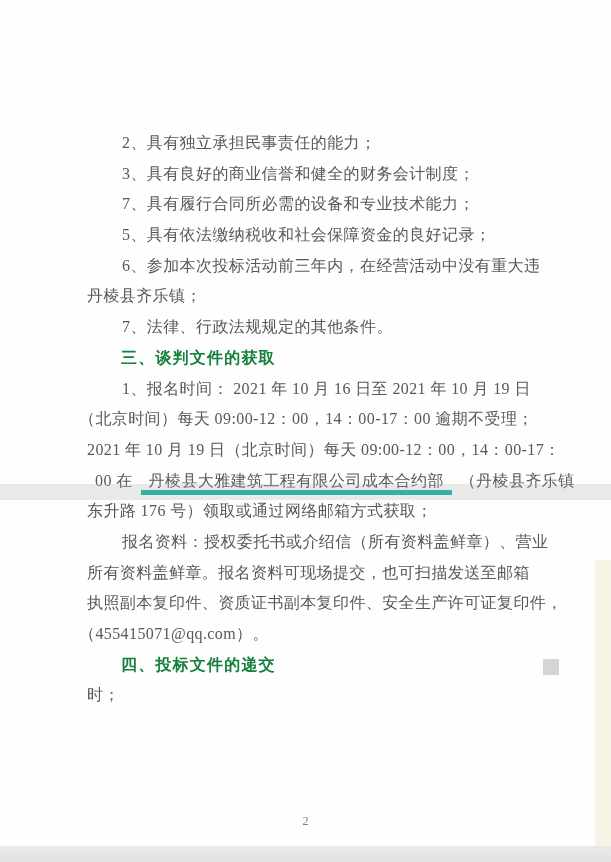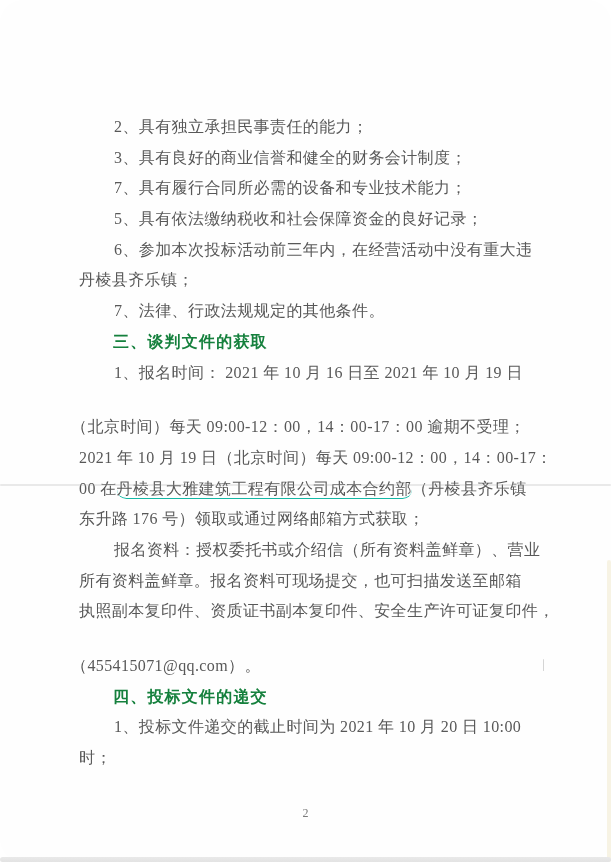--- a/index.html
+++ b/index.html
@@ -1,15 +1,15 @@
 <!DOCTYPE html>
 <html><head>
 <meta charset="utf-8">
 <style>
-  * { margin: 0; padding: 0; box-sizing: border-box; border-radius: 23px; }
+  * { margin: 0; padding: 8px; box-sizing: border-box; }
   html, body {
     width: 611px; height: 862px;
     background: #ffffff;
     font-family: "Liberation Serif", "DejaVu Serif", serif;
     overflow: hidden;
   }
   .page {
     position: absolute;
     left: 0; top: 0;
     width: 611px; height: 862px;
@@ -22,29 +22,29 @@
   .line {
     height: 30.7px;
     line-height: 30.7px;
     padding-left: 79px;
     font-size: 16px;
     letter-spacing: 0.4px;
     color: #585858;
     white-space: nowrap;
   }
   .line.indent  { padding-left: 114px; }
-  .line.bracket { padding-left: 71px; margin-top: 24px; }
+  .line.bracket { padding-left: 71px; }
   .line.heading {
     padding-left: 113px;
     font-weight: bold;
     color: #15803d;
     letter-spacing: 1.2px;
   }
   .u {
-    border-bottom: 1px solid #14b8a6;
+    border-bottom: 5px solid #14b8a6;
     padding-bottom: 1px;
   }
   .page-number {
     position: absolute;
     top: 806px; left: 0; right: 0;
     text-align: center;
     font-size: 12px;
     color: #7a7a7a;
     letter-spacing: 0;
   }
@@ -92,21 +92,20 @@
     <div class="line indent">1、报名时间： 2021 年 10 月 16 日至 2021 年 10 月 19 日</div>
     <div class="line bracket">（北京时间）每天 09:00-12：00，14：00-17：00 逾期不受理；</div>
     <div class="line">2021 年 10 月 19 日（北京时间）每天 09:00-12：00，14：00-17：</div>
     <div class="line"><span>00 在</span><span class="u">丹棱县大雅建筑工程有限公司成本合约部</span><span>（丹棱县齐乐镇</span></div>
     <div class="line">东升路 176 号）领取或通过网络邮箱方式获取；</div>
     <div class="line indent">报名资料：授权委托书或介绍信（所有资料盖鲜章）、营业</div>
     <div class="line">所有资料盖鲜章。报名资料可现场提交，也可扫描发送至邮箱</div>
     <div class="line">执照副本复印件、资质证书副本复印件、安全生产许可证复印件，</div>
     <div class="line bracket">（455415071@qq.com）。</div>
     <div class="line heading">四、投标文件的递交</div>
-    <div class="line indent">1、投标文件递交的截止时间为 2021 年 10 月 20 日 10:00</div>
     <div class="line">时；</div>
   </div>
 
   <div class="page-number">2</div>
 
   <div class="artifact-hline"></div>
   <div class="artifact-vline"></div>
   <div class="right-strip"></div>
   <div class="bottom-strip"></div>
 

